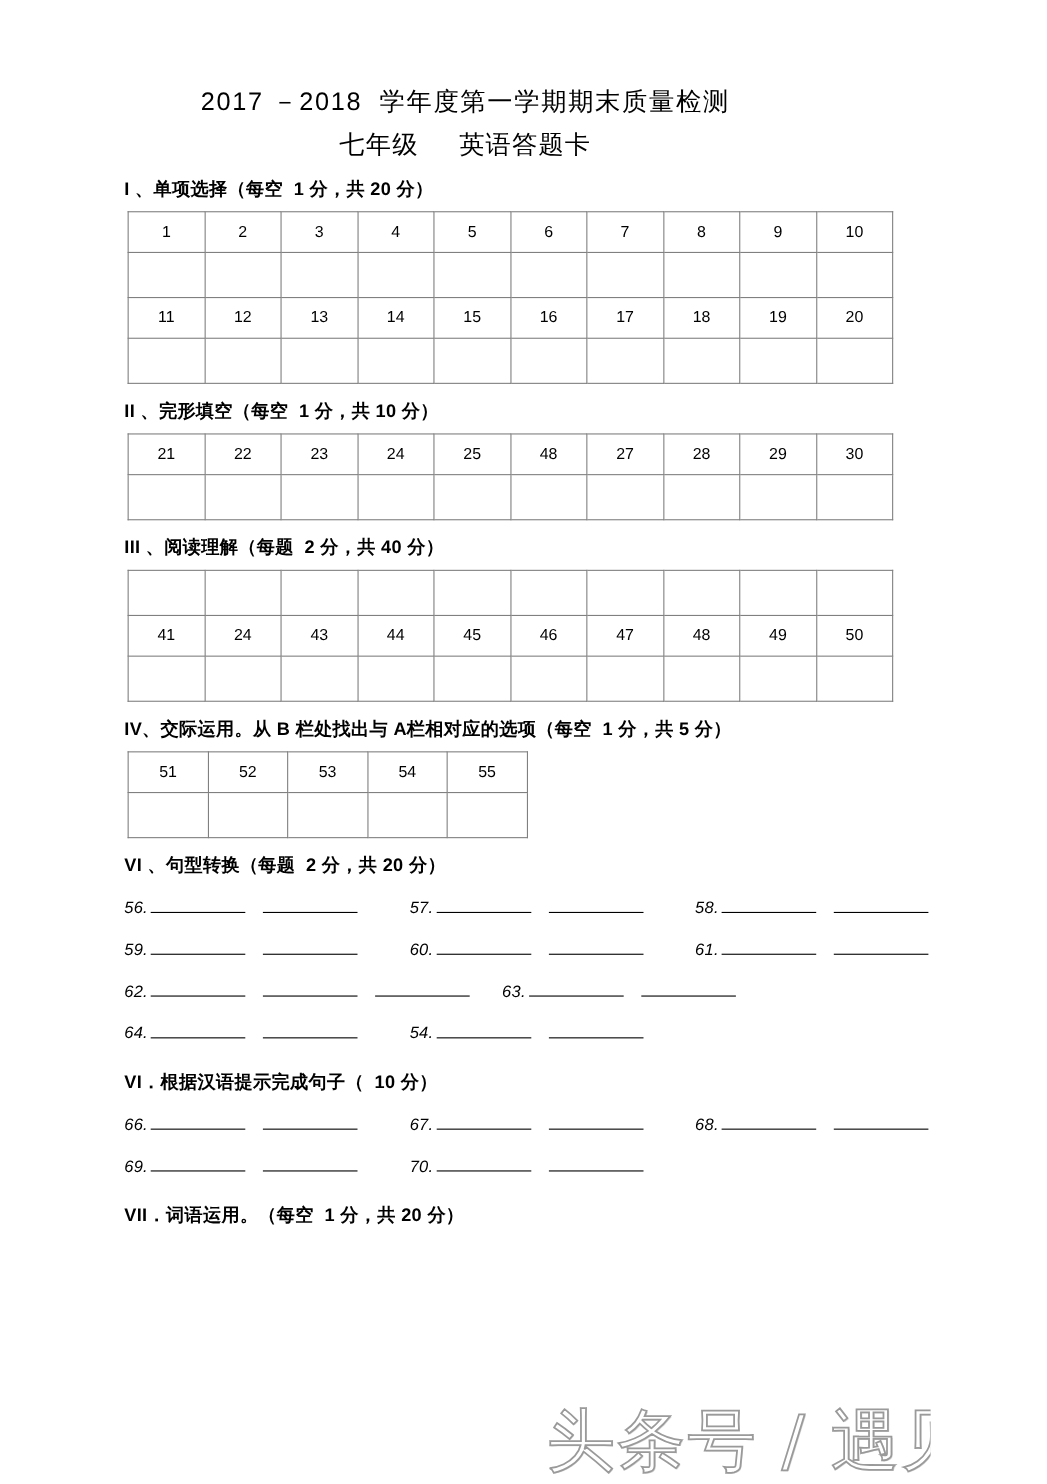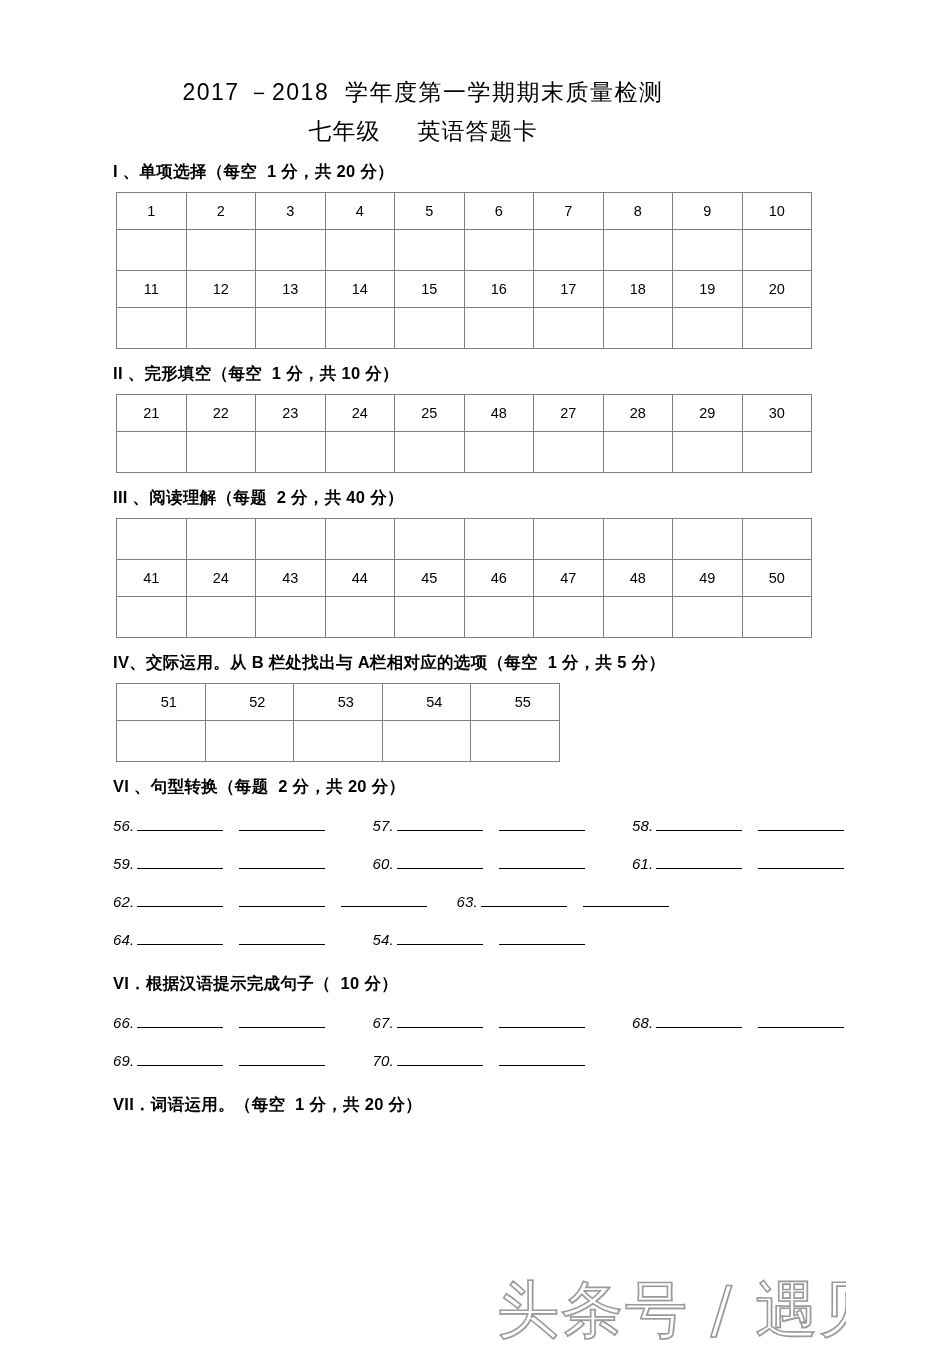--- a/index.html
+++ b/index.html
@@ -58,21 +58,21 @@
   .ans-table td {
     border: 1px solid #808080;
     height: 36px;
     text-align: center;
     vertical-align: middle;
     font-size: 14.5px;
     color: #000;
     padding: 0;
   }
   .ans-table.wide td { width: 68.5px; }
-  .ans-table.narrow td { width: 71.5px; padding-left: 16px; }
+  .ans-table.narrow td { width: 71.5px; }
   .ans-table td.blank { height: 40px; }
 
   .tbl-wrap { margin-bottom: 4px; }
 
   
   .blank-row {
     margin-left: 113px;
     font-size: 15px;
     height: 38px;
     line-height: 38px;

